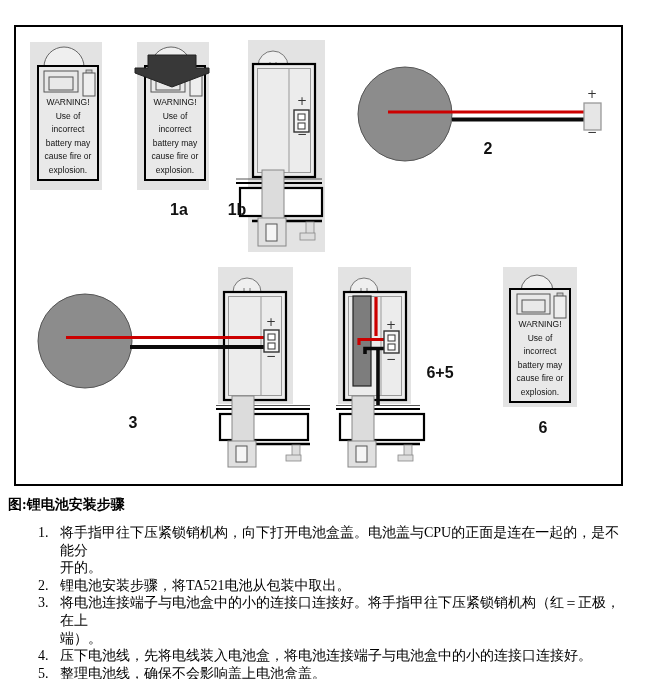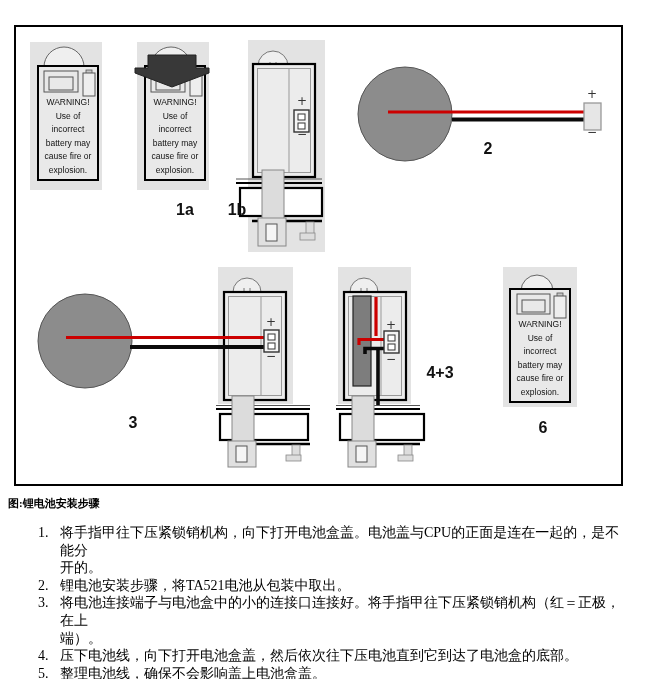--- a/index.html
+++ b/index.html
@@ -15,21 +15,21 @@
   .fill-panel{fill:var(--panel-gray,#e3e3e3);}
   .warn-text{position:absolute;width:60px;text-align:center;
        font-family:"Liberation Sans","DejaVu Sans",sans-serif;
        font-size:8.5px;line-height:13.5px;color:#111;white-space:pre-line;}
   .step-label{position:absolute;text-align:center;
        font-family:"Liberation Sans","DejaVu Sans",sans-serif;
        font-weight:bold;font-size:16px;color:#111;}
   .pol{position:absolute;width:16px;text-align:center;
        font-family:"DejaVu Sans","Liberation Sans",sans-serif;
        font-size:12px;color:#333;line-height:12px;}
-  .caption{position:absolute;left:8px;top:496px;font-size:11px;font-weight:bold;color:#000;}
+  .caption{position:absolute;left:8px;top:496px;font-size:14px;font-weight:bold;color:#000;}
   .steps{position:absolute;left:38px;top:524px;width:595px;font-size:14px;color:#000;}
   .step-row{display:flex;line-height:17.6px;}
   .step-num{width:22px;flex:0 0 22px;}
   .step-text{flex:1;white-space:pre-line;}
 </style>
 </head>
 <body>
 
 <div class="page">
 
@@ -169,25 +169,25 @@
 
   <div class="pol" style="left:294px;top:95px;">+</div>
   <div class="pol" style="left:294px;top:128px;">−</div>
   <div class="pol" style="left:584px;top:88px;">+</div>
   <div class="pol" style="left:584px;top:126px;">−</div>
   <div class="pol" style="left:263px;top:316px;">+</div>
   <div class="pol" style="left:263px;top:350px;">−</div>
   <div class="pol" style="left:383px;top:319px;">+</div>
   <div class="pol" style="left:383px;top:353px;">−</div>
 
-  <div class="step-label" style="left:168px;top:201px;width:34px;">1a</div>
+  <div class="step-label" style="left:162px;top:201px;width:34px;">1a</div>
   <div class="step-label" style="left:220px;top:201px;width:34px;">1b</div>
   <div class="step-label" style="left:471px;top:140px;width:34px;">2</div>
   <div class="step-label" style="left:116px;top:414px;width:34px;">3</div>
-  <div class="step-label" style="left:418px;top:364px;width:44px;">4+3</div>
+  <div class="step-label" style="left:418px;top:364px;width:44px;">6+5</div>
   <div class="step-label" style="left:526px;top:419px;width:34px;">6</div>
 
   <div class="caption">图:锂电池安装步骤</div>
 
   <div class="steps">
     <div class="step-row">
       <div class="step-num">1.</div>
       <div class="step-text">将手指甲往下压紧锁销机构，向下打开电池盒盖。电池盖与CPU的正面是连在一起的，是不能分
 开的。</div>
     </div>
@@ -195,21 +195,21 @@
       <div class="step-num">2.</div>
       <div class="step-text">锂电池安装步骤，将TA521电池从包装中取出。</div>
     </div>
     <div class="step-row">
       <div class="step-num">3.</div>
       <div class="step-text">将电池连接端子与电池盒中的小的连接口连接好。将手指甲往下压紧锁销机构（红＝正极，在上
 端）。</div>
     </div>
     <div class="step-row">
       <div class="step-num">4.</div>
-      <div class="step-text">压下电池线，向下打开电池盒盖，然后依次往下压电池直到它到达了电池盒的底部。</div>
+      <div class="step-text">压下电池线，先将电线装入电池盒，将电池连接端子与电池盒中的小的连接口连接好。</div>
     </div>
     <div class="step-row">
       <div class="step-num">5.</div>
       <div class="step-text">整理电池线，确保不会影响盖上电池盒盖。</div>
     </div>
 
   </div>
 
 </div>
 

